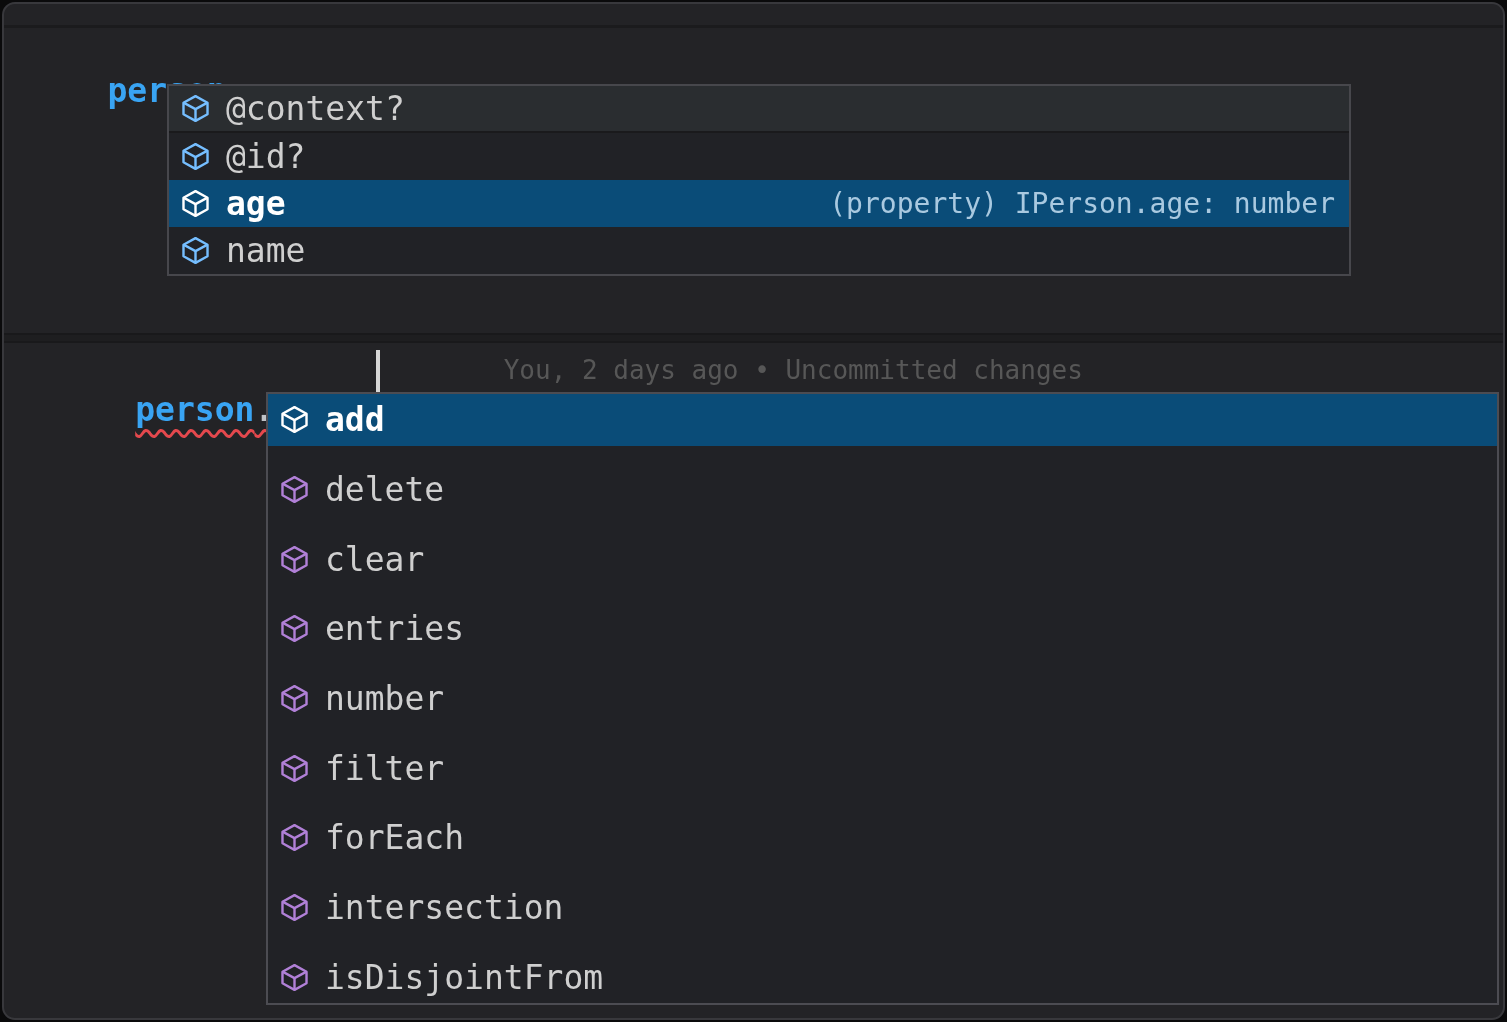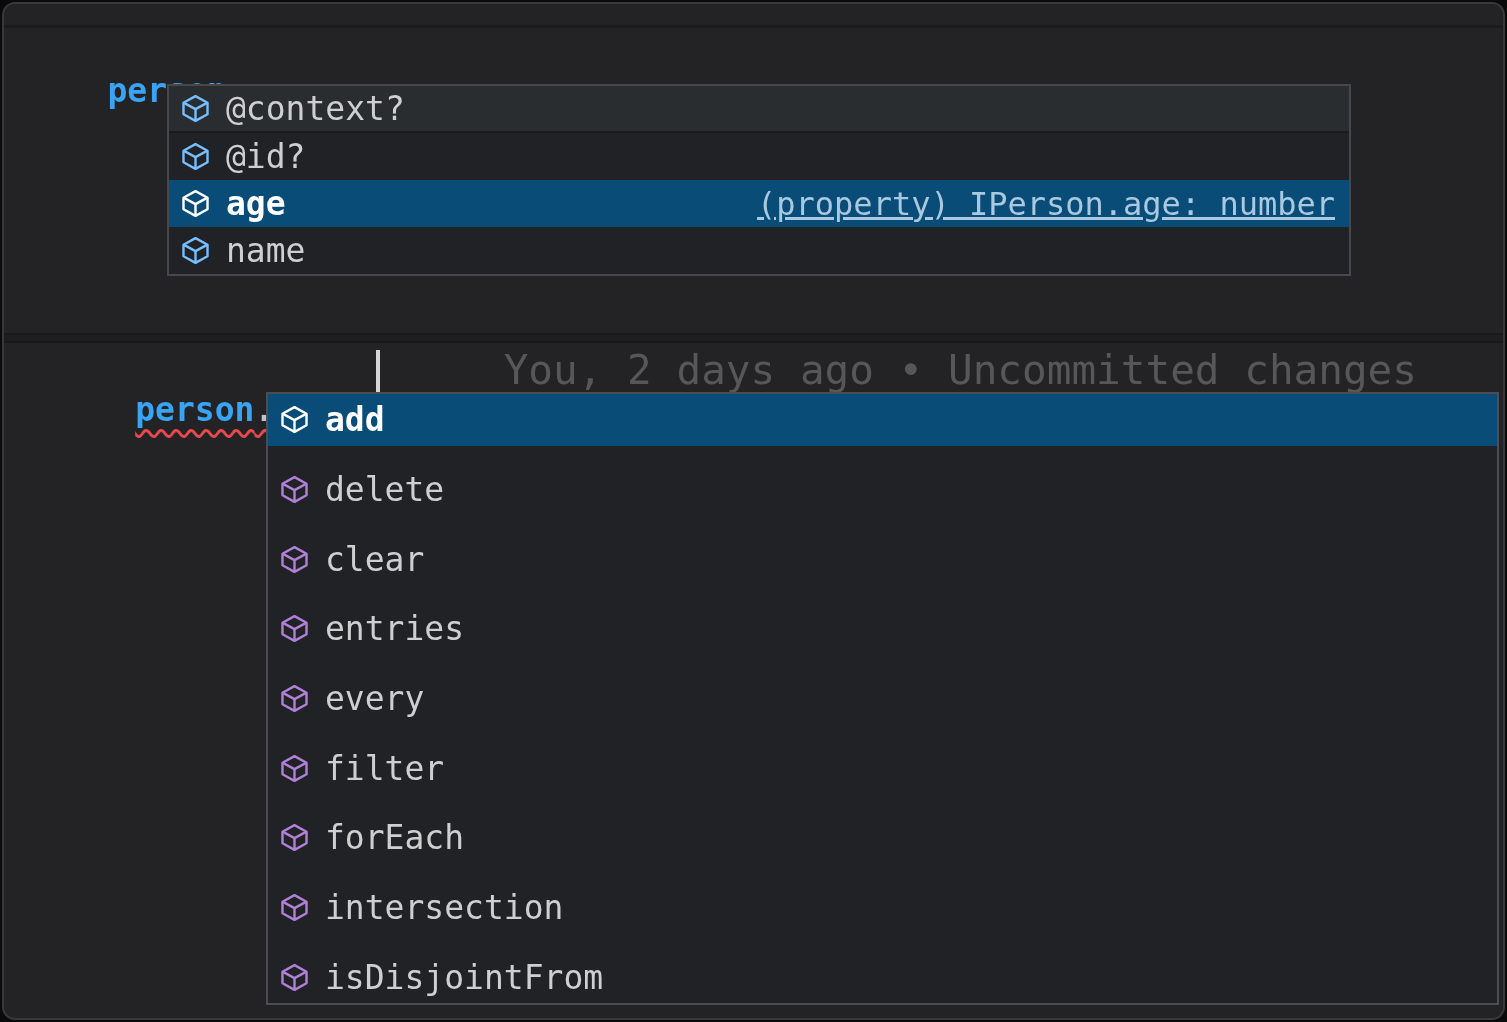--- a/index.html
+++ b/index.html
@@ -42,21 +42,21 @@
     text-decoration-color:#e5484d;
     text-decoration-thickness:3px;
     text-underline-offset:8px;
   }
   .cursor-caret {
     display:inline-block; width:4px; height:42px;
     background:#d6d6d6; margin-left:2px;
   }
   .blame {
     font-weight:400; color:#575757; white-space:pre;
-    margin-left:124px; font-size:41px; line-height:40px;
+    margin-left:124px; font-size:26px; line-height:40px;
   }
   
   .suggest {
     position:absolute;
     background:#212226;
     border:2px solid #4c4c52;
     display:flex; flex-direction:column;
   }
   .suggest1 { left:163px; top:80px;  width:1184px; --rowh:47px;   border-color:#47474c; }
   .suggest2 { left:262px; top:388px; width:1233px;gap:18px; --rowh:51.7px; }
@@ -73,23 +73,22 @@
   .kind-field  .cube { color:#75beff; }
   .kind-method .cube { color:#b180d7; }
   .row.selected .cube { color:#ffffff; }
   .label {
     margin-left:15px;
     font-size:33px; color:#cfcfcf; white-space:pre;
   }
   .row.selected .label { color:#ffffff; font-weight:700; }
   .detail {
     margin-left:auto;
-    font-size:32px; color:#9fbbd0; white-space:pre;
+    font-size:28px; color:#9fbbd0; white-space:pre;
     padding-left:20px;
-    text-decoration:underline;
   }
   .row.selected .detail { color:#a9c9e0; }
 </style>
 </head>
 <body>
 
 <div class="frame">
   <div class="top-seam"></div>
 
   <div class="code-line line1">
@@ -198,21 +197,21 @@
 
       </div>
       <div class="row kind-method">
         <span class="cube">
           <svg viewBox="0 0 16 16" fill="none" stroke="currentColor" stroke-width="1.25" stroke-linejoin="round">
             <path d="M8 1.6 L14.2 5 V11 L8 14.4 L1.8 11 V5 Z"></path>
             <path d="M1.8 5 L8 8.3 L14.2 5"></path>
             <path d="M8 8.3 V14.4"></path>
           </svg>
         </span>
-        <span class="label">every</span>
+        <span class="label">number</span>
 
       </div>
       <div class="row kind-method">
         <span class="cube">
           <svg viewBox="0 0 16 16" fill="none" stroke="currentColor" stroke-width="1.25" stroke-linejoin="round">
             <path d="M8 1.6 L14.2 5 V11 L8 14.4 L1.8 11 V5 Z"></path>
             <path d="M1.8 5 L8 8.3 L14.2 5"></path>
             <path d="M8 8.3 V14.4"></path>
           </svg>
         </span>

